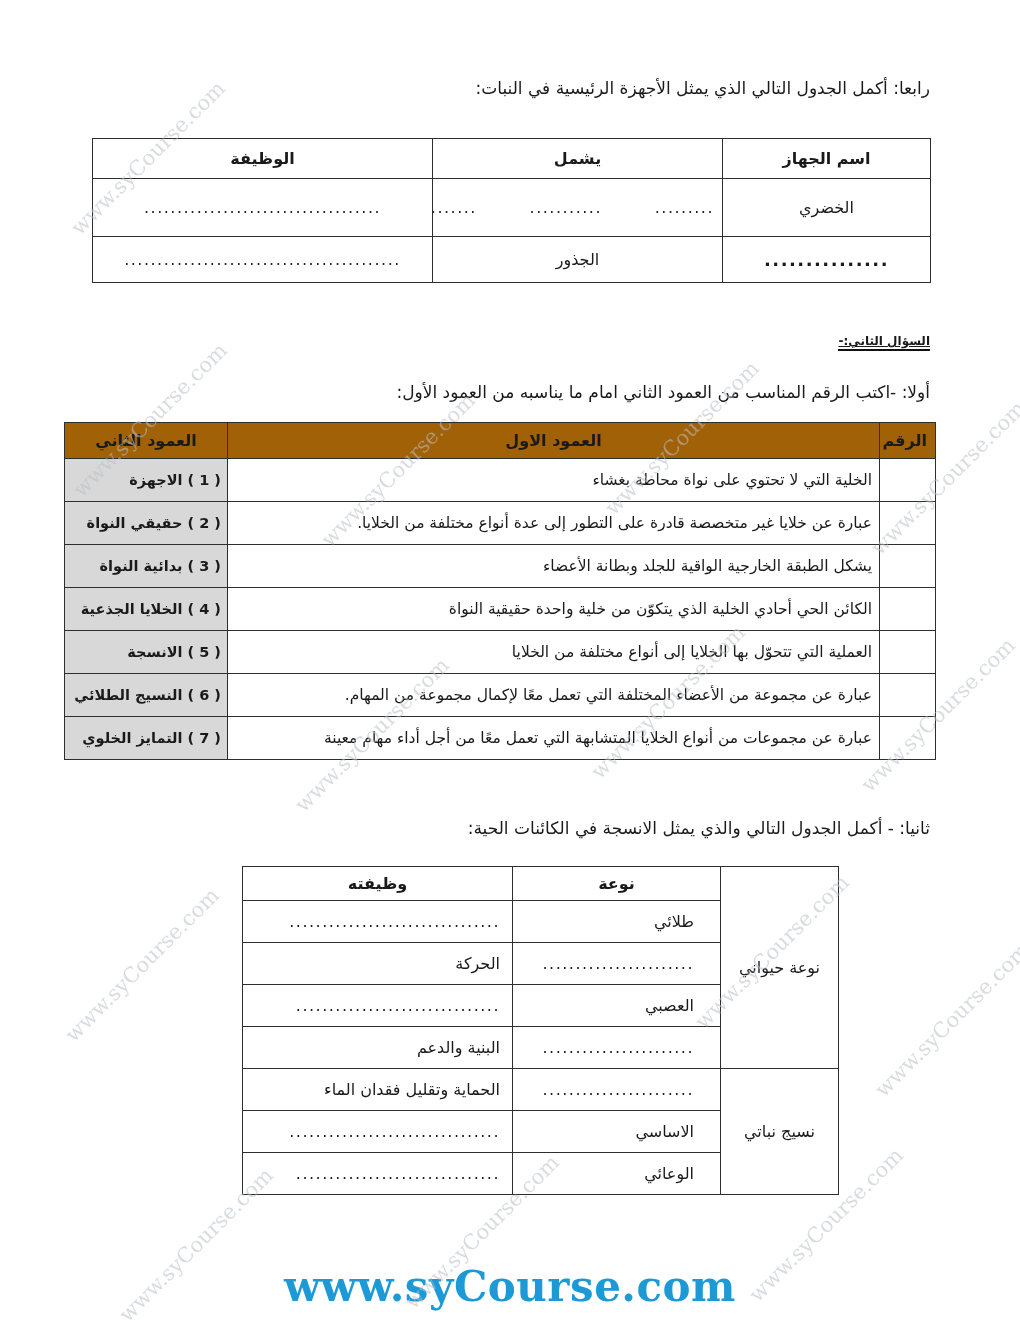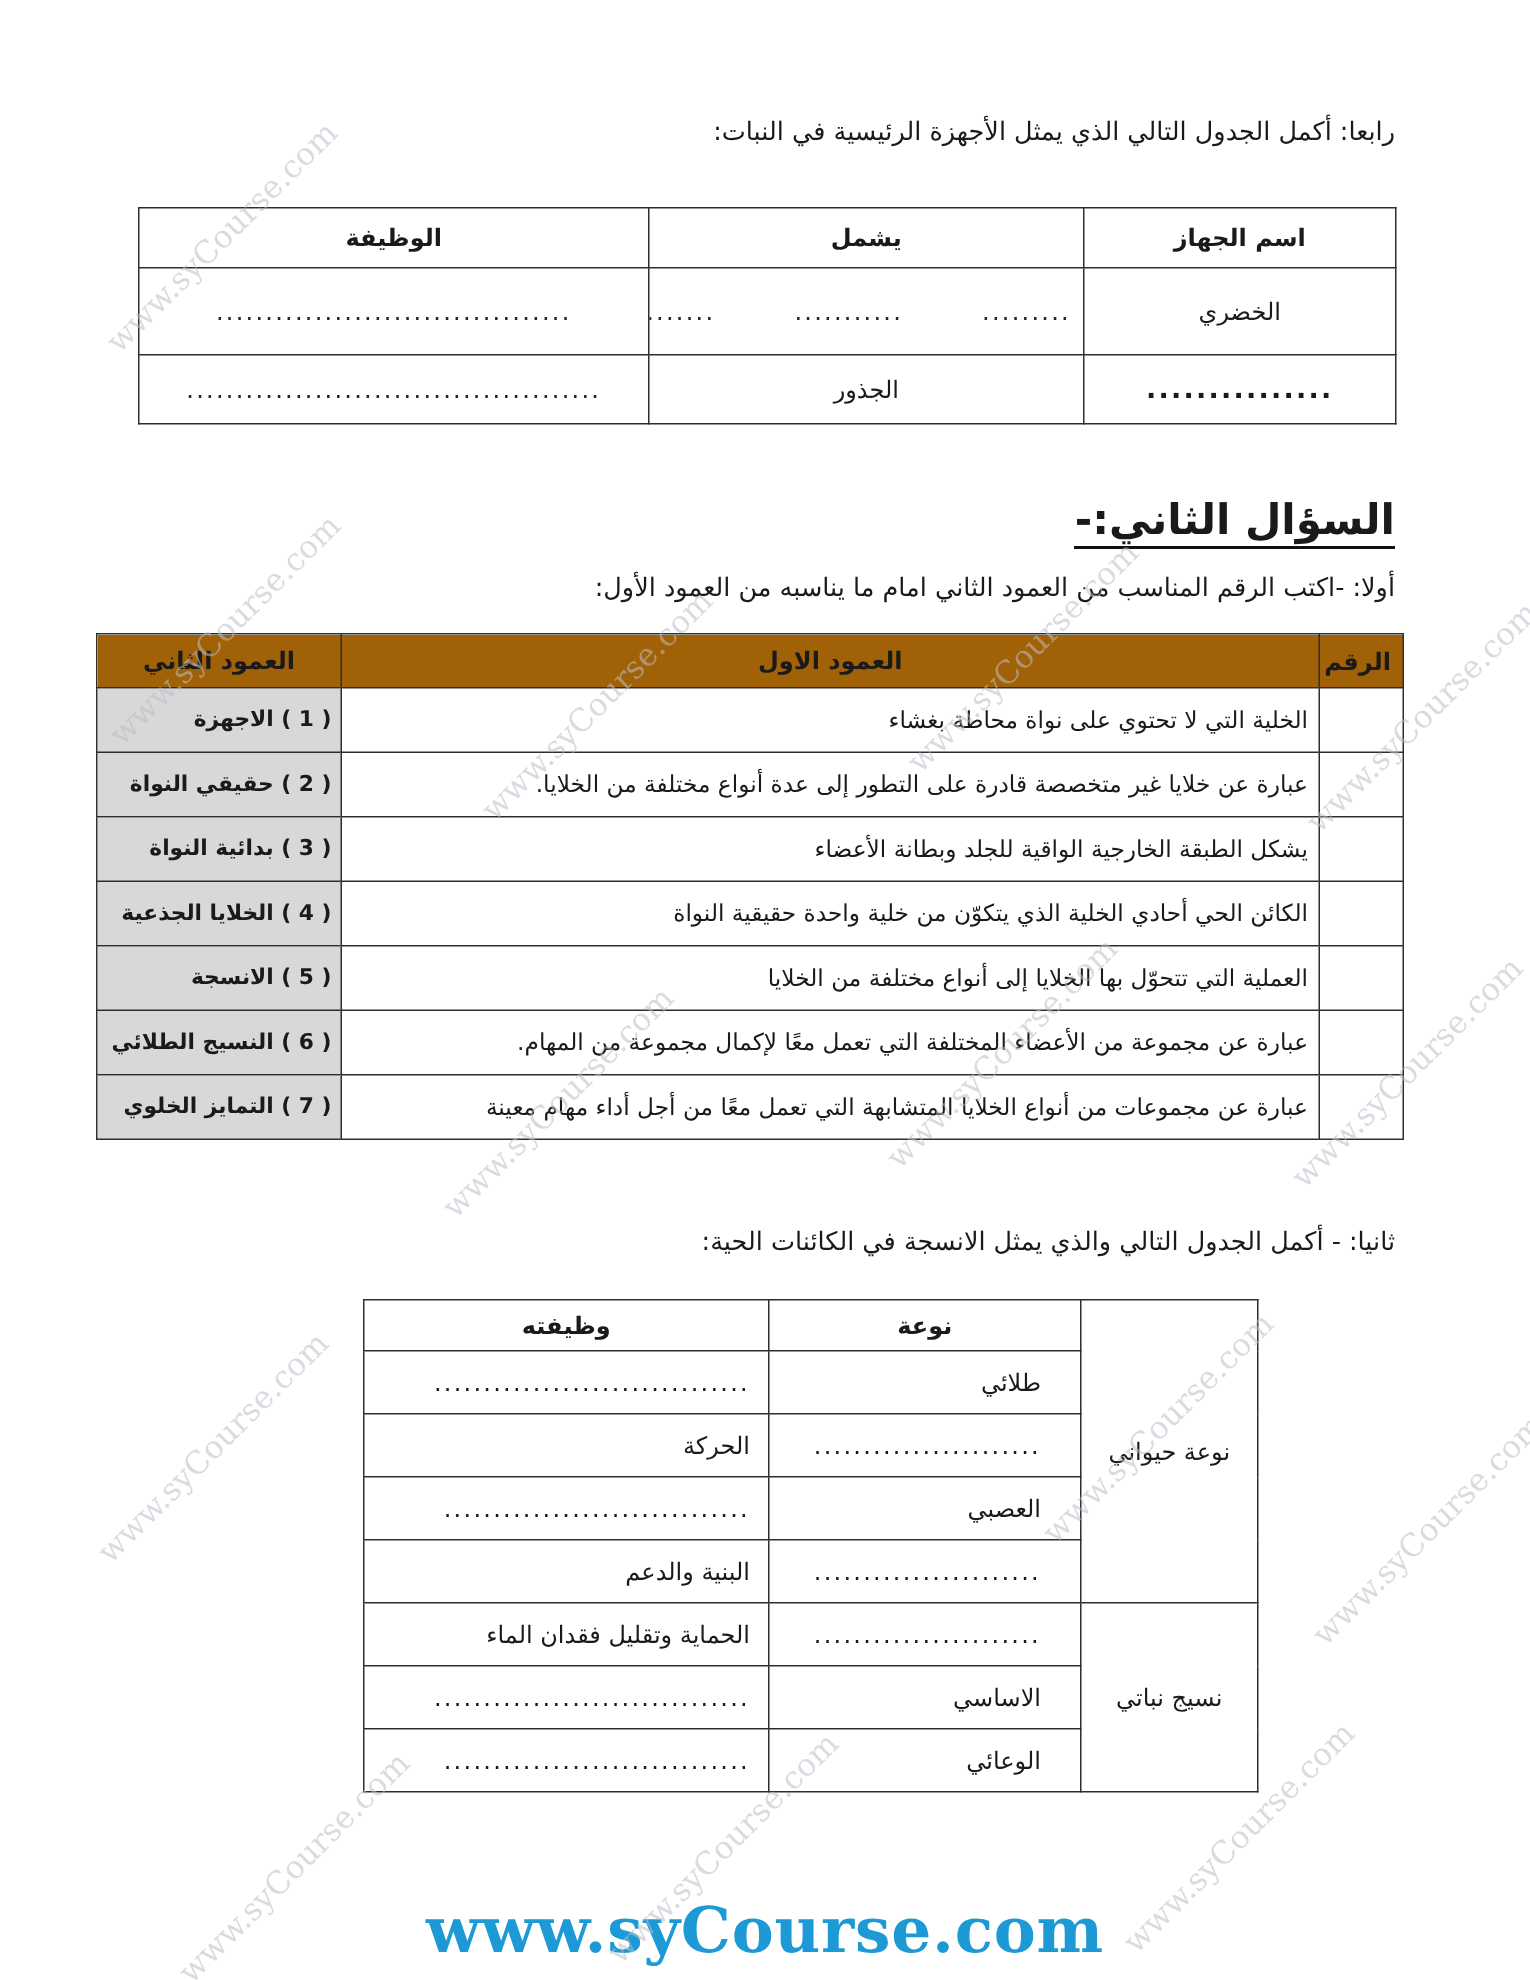--- a/index.html
+++ b/index.html
@@ -17,24 +17,25 @@
   .heading {
     direction: rtl;
     text-align: right;
     font-weight: normal;
     font-size: 17px;
     white-space: nowrap;
   }
   .q-title {
     direction: rtl;
     font-weight: bold;
-    font-size: 28px;
+    font-size: 12px;
     border-bottom: 2.2px solid #111;
     padding-bottom: 1px;
     display: inline-block;
+    text-decoration: underline;
   }
 
   
   table {
     border-collapse: collapse;
     direction: rtl;
     table-layout: fixed;
     background: transparent;
   }
   td, th {

